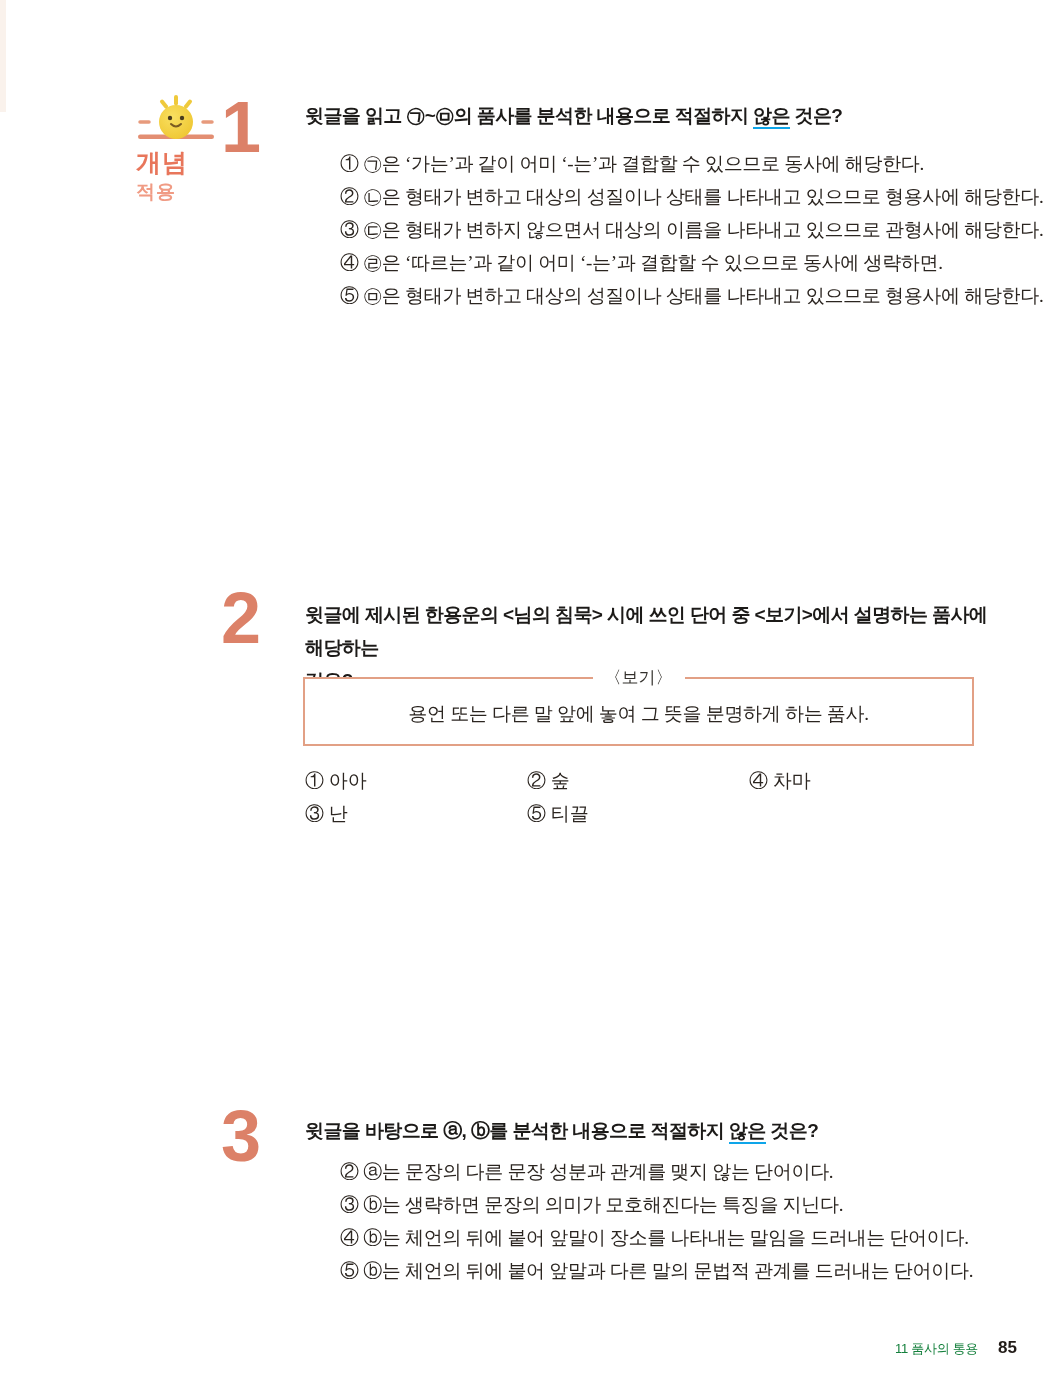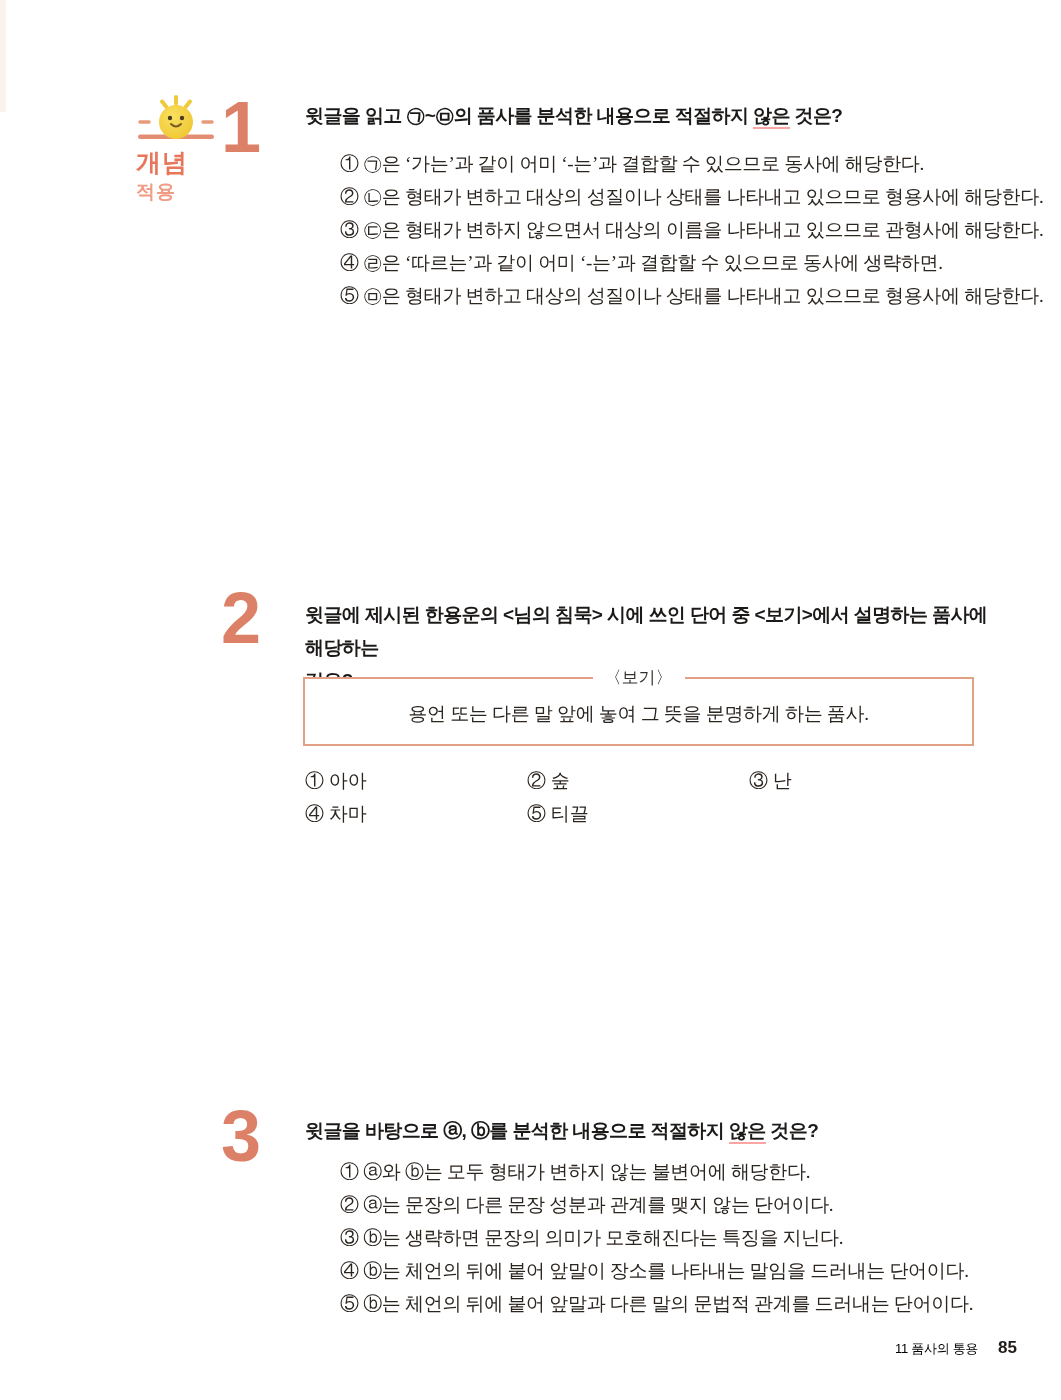--- a/index.html
+++ b/index.html
@@ -32,21 +32,21 @@
   .badge svg { display:block; margin:0 auto; }
   .badge-line1 { font-size:25px; font-weight:700; color:#e8765b; letter-spacing:1px; line-height:30px; margin-top:4px;}
   .badge-line2 { font-size:19px; font-weight:600; color:#f09b84; letter-spacing:1px; line-height:30px; }
 
   .qtitle {
     position:absolute; left:305px; width:690px;
     font-size:19px; font-weight:700; color:#1c1a18;
     letter-spacing:-0.6px; line-height:26px;
     font-family:"Liberation Sans", sans-serif;
   }
-  .qtitle .u { border-bottom:2px solid #fca5a5; padding-bottom:1px; }
+  .qtitle .u { border-bottom:2px solid #0ea5e9; padding-bottom:1px; }
 
   .choices {
     position:absolute; left:305px; width:690px;
     font-family:"Liberation Serif", serif;
     font-size:19px; color:#2b2520; letter-spacing:-0.3px;
   }
   .choice { display:block; height:33px; line-height:33px; white-space:nowrap;margin-left:35px; }
 
   
   .example-box {
@@ -78,21 +78,21 @@
     font-family:"Liberation Serif", serif;
     font-size:19px; color:#2b2520;
   }
   .options-grid .opt { line-height:33px; white-space:nowrap; }
 
   .footer {
     position:absolute; top:1338px; right:44px;
     display:flex; align-items:baseline; gap:20px;
   }
   .footer .chapter {
-    font-size:13px; color:#000000; letter-spacing:-0.3px;
+    font-size:13px; color:#15803d; letter-spacing:-0.3px;
     font-family:"Liberation Sans", sans-serif;
   }
   .footer .pagenum {
     font-size:17px; font-weight:700; color:#221c18;
     font-family:"Liberation Sans", sans-serif;
   }
 </style>
 </head>
 <body>
 
@@ -150,34 +150,33 @@
     </div>
 
     <div class="example-box">
       <span class="example-label">〈보기〉</span>
       <div class="example-text">용언 또는 다른 말 앞에 놓여 그 뜻을 분명하게 하는 품사.</div>
     </div>
 
     <div class="options-grid">
       <span class="opt">① 아아</span>
       <span class="opt">② 숲</span>
+      <span class="opt">④ 차마</span>
       <span class="opt">③ 난</span>
-      <span class="opt">④ 차마</span>
       <span class="opt">⑤ 티끌</span>
     </div>
   </div>
 
   <div class="qblock" style="top:0;">
 
     <div class="qnum" style="top:1100px;">3</div>
 
     <div class="qtitle" style="top:1118px;"><span>윗글을 바탕으로 ⓐ, ⓑ를 분석한 내용으로 적절하지 </span><span class="u">않은</span><span> 것은?</span></div>
 
     <div class="choices" style="top:1155px;">
-      <span class="choice">① ⓐ와 ⓑ는 모두 형태가 변하지 않는 불변어에 해당한다.</span>
       <span class="choice">② ⓐ는 문장의 다른 문장 성분과 관계를 맺지 않는 단어이다.</span>
       <span class="choice">③ ⓑ는 생략하면 문장의 의미가 모호해진다는 특징을 지닌다.</span>
       <span class="choice">④ ⓑ는 체언의 뒤에 붙어 앞말이 장소를 나타내는 말임을 드러내는 단어이다.</span>
       <span class="choice">⑤ ⓑ는 체언의 뒤에 붙어 앞말과 다른 말의 문법적 관계를 드러내는 단어이다.</span>
     </div>
   </div>
 
   <div class="footer">
     <span class="chapter">11 품사의 통용</span>
     <span class="pagenum">85</span>

